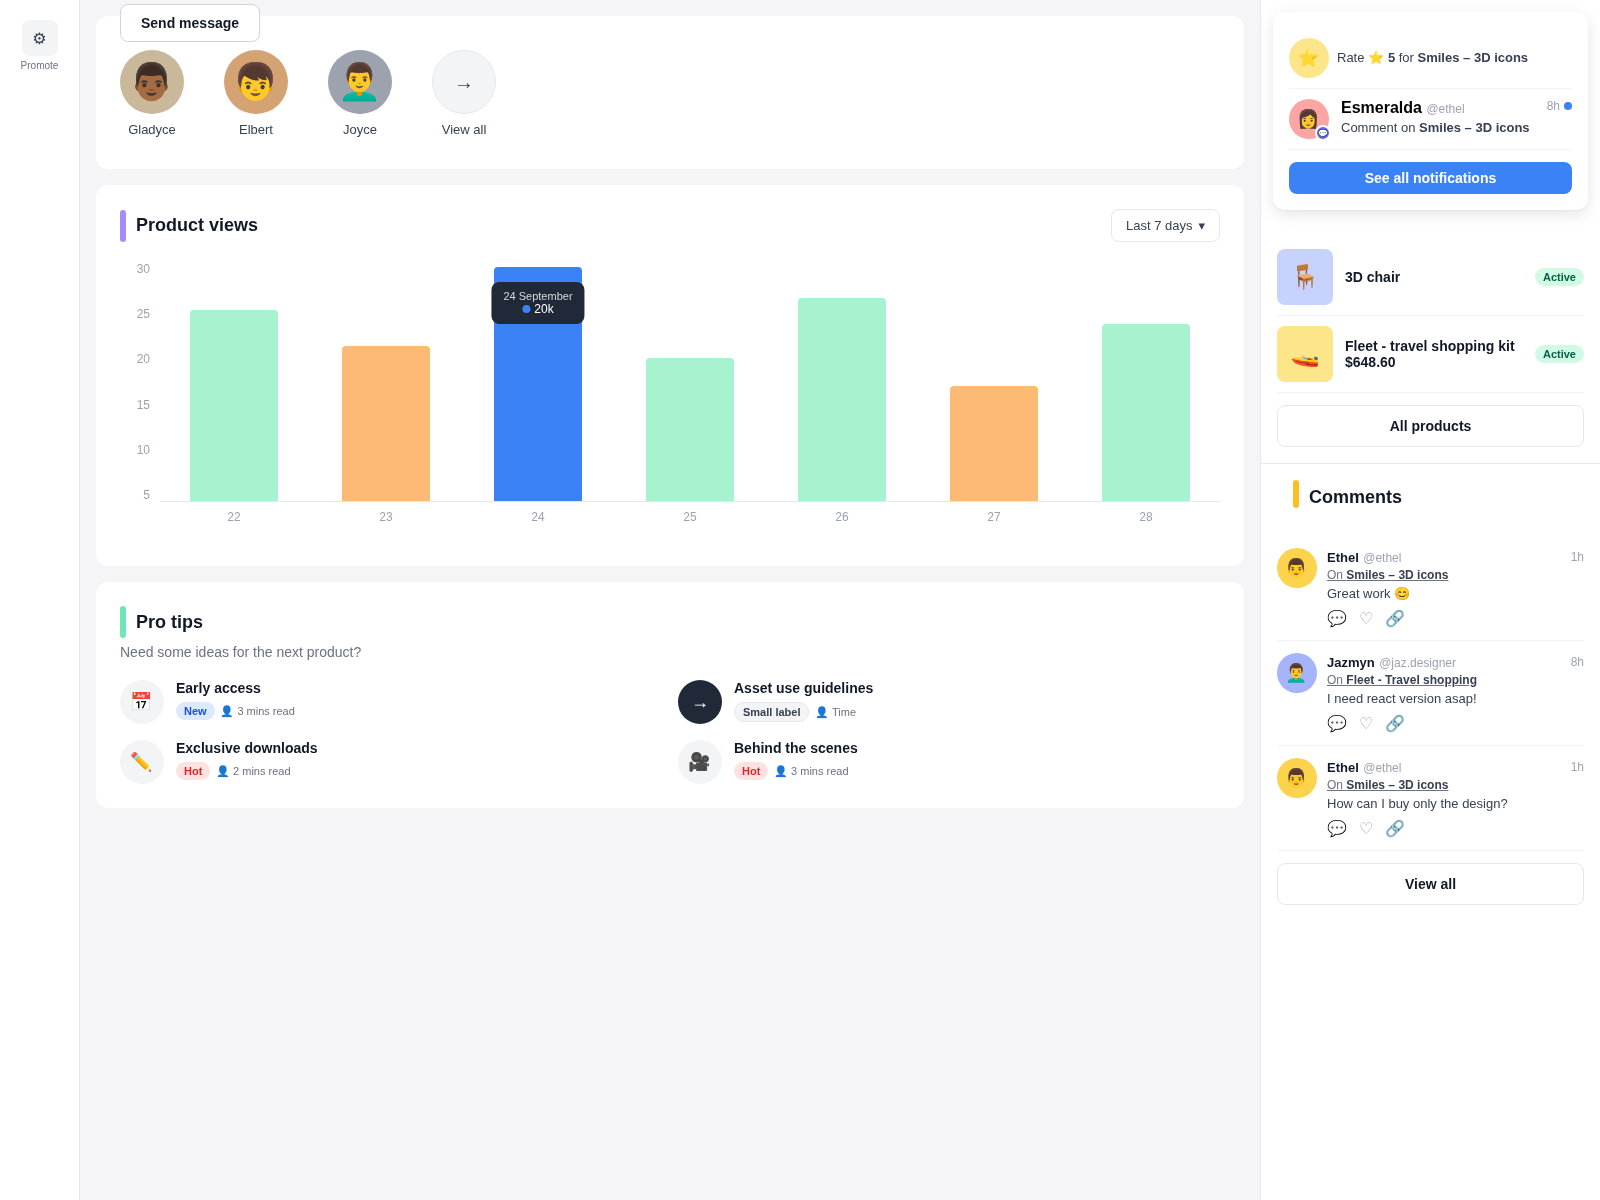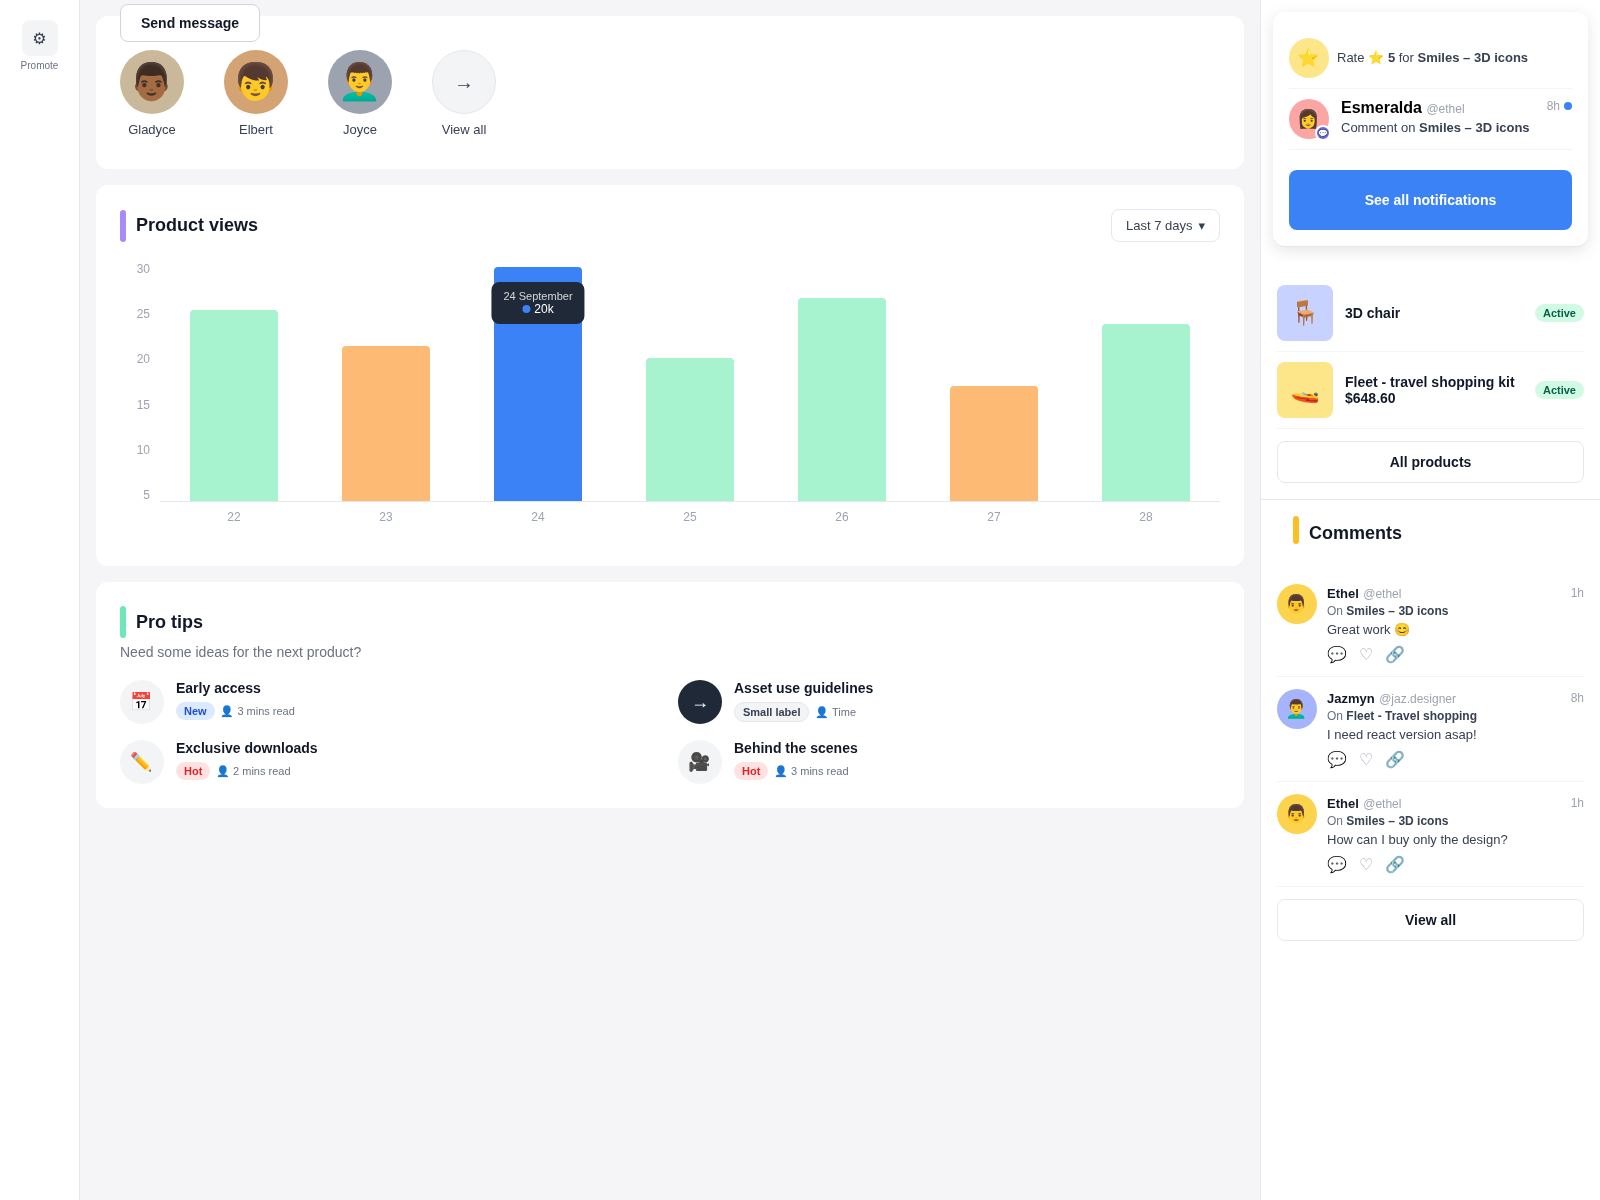--- a/index.html
+++ b/index.html
@@ -383,25 +383,25 @@
       height: 8px;
       border-radius: 50%;
       background: #3b82f6;
     }
     .see-all-btn {
       width: 100%;
       background: #3b82f6;
       color: #fff;
       border: none;
       border-radius: 8px;
-      padding: 22px;
+      padding: 8px;
       font-size: 14px;
       font-weight: 600;
       cursor: pointer;
-      margin-top: 20px;
+      margin-top: 12px;
     }
 
     
     .products-section {
       padding: 16px;
       border-bottom: 1px solid #e5e7eb;
     }
     .product-item {
       display: flex;
       align-items: center;
@@ -512,20 +512,21 @@
       font-weight: 400;
     }
     .comment-time {
       font-size: 12px;
       color: #9ca3af;
     }
     .comment-product {
       font-size: 12px;
       color: #6b7280;
       margin-top: 2px;
+      text-decoration: underline;
     }
     .comment-product strong {
       color: #374151;
       font-weight: 600;
     }
     .comment-text {
       font-size: 13px;
       color: #374151;
       margin-top: 4px;
     }

